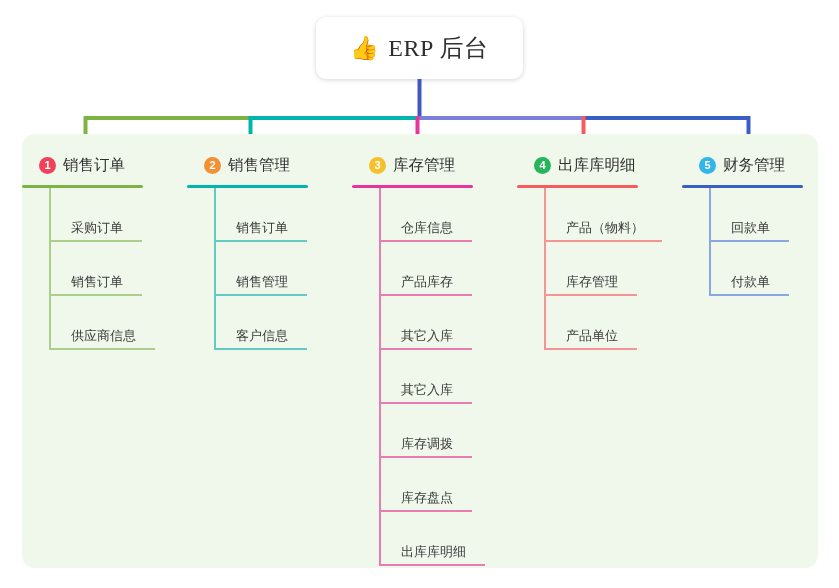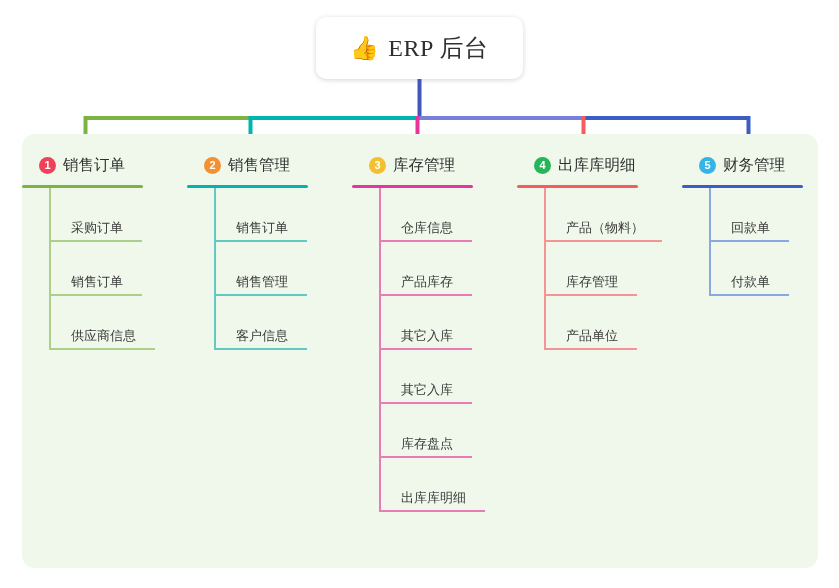--- a/index.html
+++ b/index.html
@@ -194,20 +194,24 @@
         </div>
         <div class="leaf">
           <span class="leaf-text">其它入库</span>
           <div class="leaf-rule" style="background: rgb(232, 124, 180); width: 93px;"></div>
         </div>
         <div class="leaf">
           <span class="leaf-text">其它入库</span>
           <div class="leaf-rule" style="background: rgb(232, 124, 180); width: 93px;"></div>
         </div>
         <div class="leaf">
+          <span class="leaf-text">库存调拨</span>
+          <div class="leaf-rule" style="background: rgb(232, 124, 180); width: 93px;"></div>
+        </div>
+        <div class="leaf">
           <span class="leaf-text">库存盘点</span>
           <div class="leaf-rule" style="background: rgb(232, 124, 180); width: 93px;"></div>
         </div>
         <div class="leaf">
           <span class="leaf-text">出库库明细</span>
           <div class="leaf-rule" style="background: rgb(232, 124, 180); width: 106px;"></div>
         </div>
       </div>
     </div>
     <div class="branch" style="left: 517px; top: 148px;">

